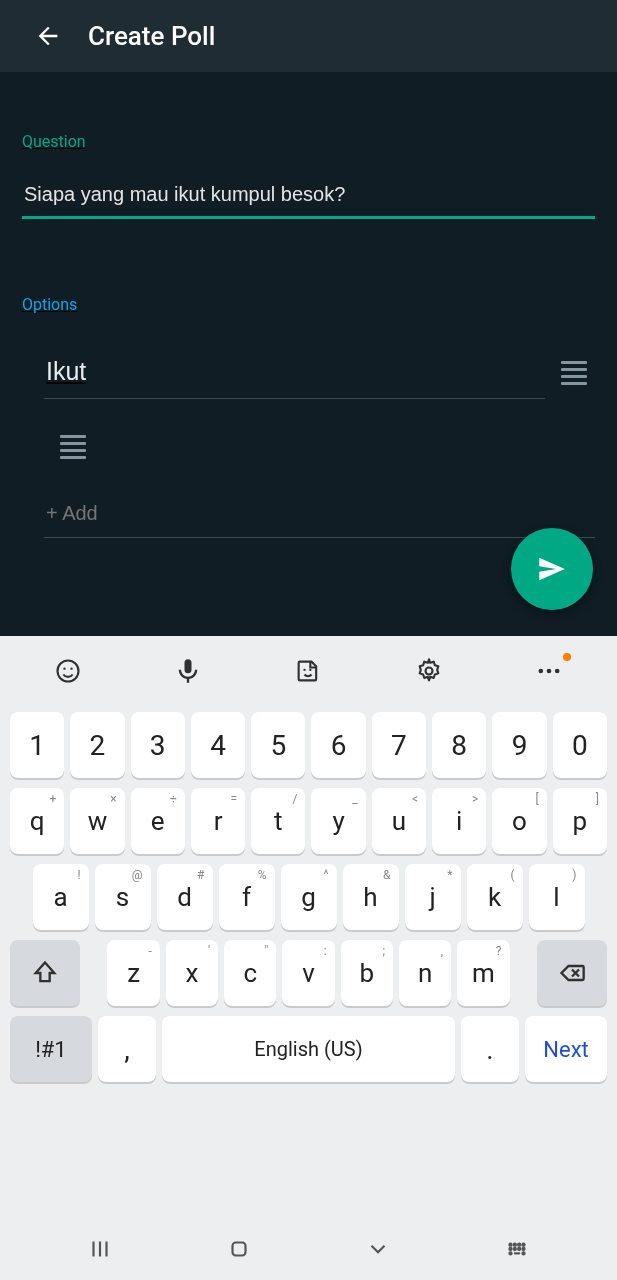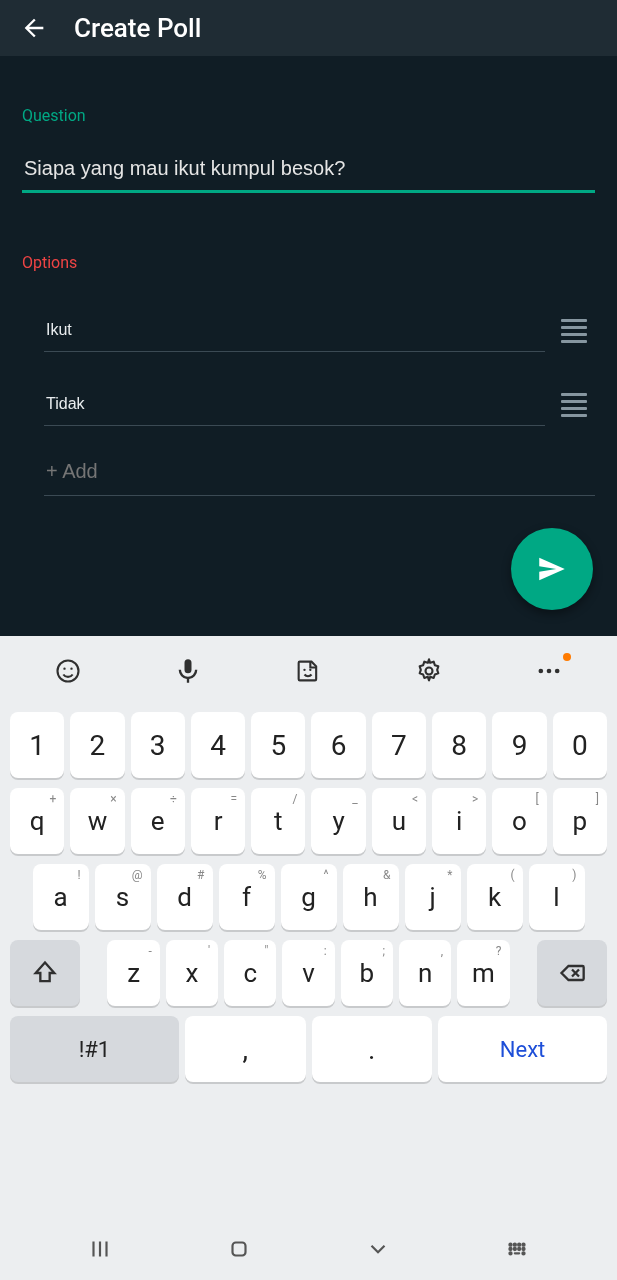--- a/index.html
+++ b/index.html
@@ -1,39 +1,40 @@
 <!DOCTYPE html>
 <html><head>
 <meta charset="utf-8">
 <style>
   * { box-sizing: border-box; margin: 0; padding: 0; }
   html, body { width: 617px; height: 1280px; font-family: -apple-system, Roboto, "Segoe UI", sans-serif; overflow: hidden; }
   body { display: flex; flex-direction: column; background: #101d25; }
 
   
   .appbar {
-    height: 56px;
+    height: 72px;
     background: #1f2c34;
     display: flex;
     align-items: center;
-    padding: 0 12px;
+    padding: 0 26px;
   }
   .back-arrow { width: 44px; height: 44px; display:flex; align-items:center; justify-content:center; }
   .back-arrow svg { width: 28px; height: 28px; fill: #fff; }
   .appbar-title { color: #fff; font-size: 26px; font-weight: 500; margin-left: 18px; }
 
   
   .content {
     flex: 1;
     background: #101d25;
-    padding: 20px 22px 0 22px;
+    padding: 30px 22px 0 22px;
     position: relative;
+    text-decoration: underline;
   }
   .section-label { font-size: 16px; color: #00a884; margin-top: 30px; }
-  .section-label.muted { color: #ef4444; margin-top: 60px; }
+  .section-label.muted { color: #0ea5e9; margin-top: 76px; }
 
   .question-input {
     width: 100%;
     background: transparent;
     border: none;
     border-bottom: 3px solid #00a884;
     color: #e5e5e5;
     font-size: 20px;
     padding: 14px 2px 10px 2px;
     outline: none;
@@ -46,21 +47,21 @@
     align-items: center;
     padding: 0 0 0 22px;
     height: 74px;
   }
   .option-input {
     flex: 1;
     background: transparent;
     border: none;
     border-bottom: 1px solid #3b4a54;
     color: #e9edef;
-    font-size: 16px;
+    font-size: 25px;
     padding: 18px 2px 12px 2px;
     outline: none;
   }
   .option-input::placeholder { color: #8696a0; }
   .drag-handle {
     width: 34px; height: 34px;
     margin-left: 16px; margin-top: 8px;
     display:flex; flex-direction:column; justify-content:center; gap:4px;
   }
   .drag-handle span { display:block; height:3px; background:#8696a0; width:26px; border-radius:1px; }
@@ -163,21 +164,20 @@
     <div class="option-row">
       <input class="option-input" value="Ikut" style="">
       <div class="drag-handle">
           <span></span>
           <span></span>
           <span></span>
           <span></span>
         </div>
     </div>
     <div class="option-row">
-      <input class="option-input" value="Tidak" style="">
       <div class="drag-handle">
           <span></span>
           <span></span>
           <span></span>
           <span></span>
         </div>
     </div>
     <div class="add-row">
       <input class="add-input" placeholder="+ Add" style="">
     </div>
@@ -286,20 +286,21 @@
       <div class="key gray wide bksp">
           <svg viewBox="0 0 24 24">
             <path d="M21 6H9l-6 6 6 6h12a1 1 0 0 0 1-1V7a1 1 0 0 0-1-1z"></path>
             <path d="M12 9l6 6M18 9l-6 6"></path>
           </svg>
         </div>
     </div>
     <div class="kb-row">
       <div class="key gray sym">!#1</div>
       <div class="key" style="flex:1">,</div>
+      <div class="key space">English (US)</div>
       <div class="key" style="flex:1">.</div>
       <div class="key next">Next</div>
     </div>
   </div>
 </div>
 
 <div class="navbar">
   <div class="nav-btn">
       <svg viewBox="0 0 24 24">
         <path d="M6 5v14M12 5v14M18 5v14"></path>

